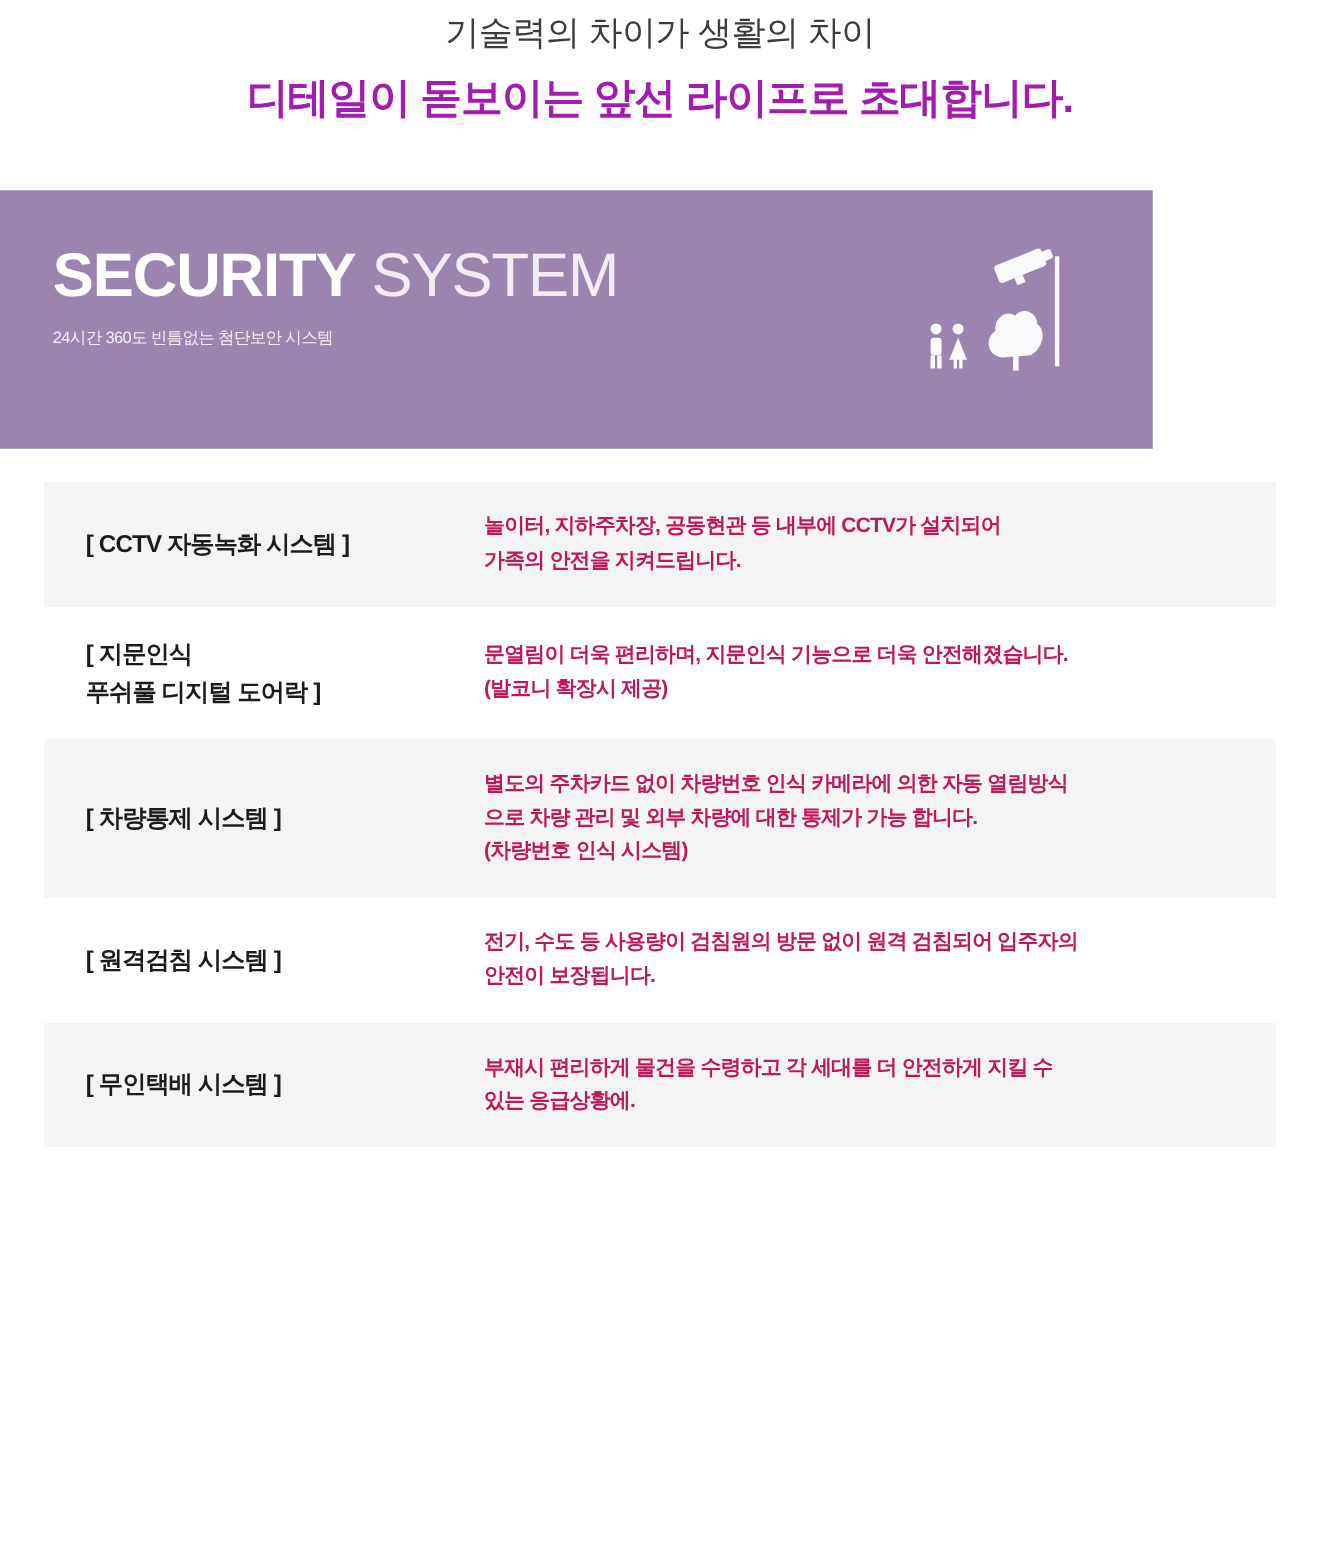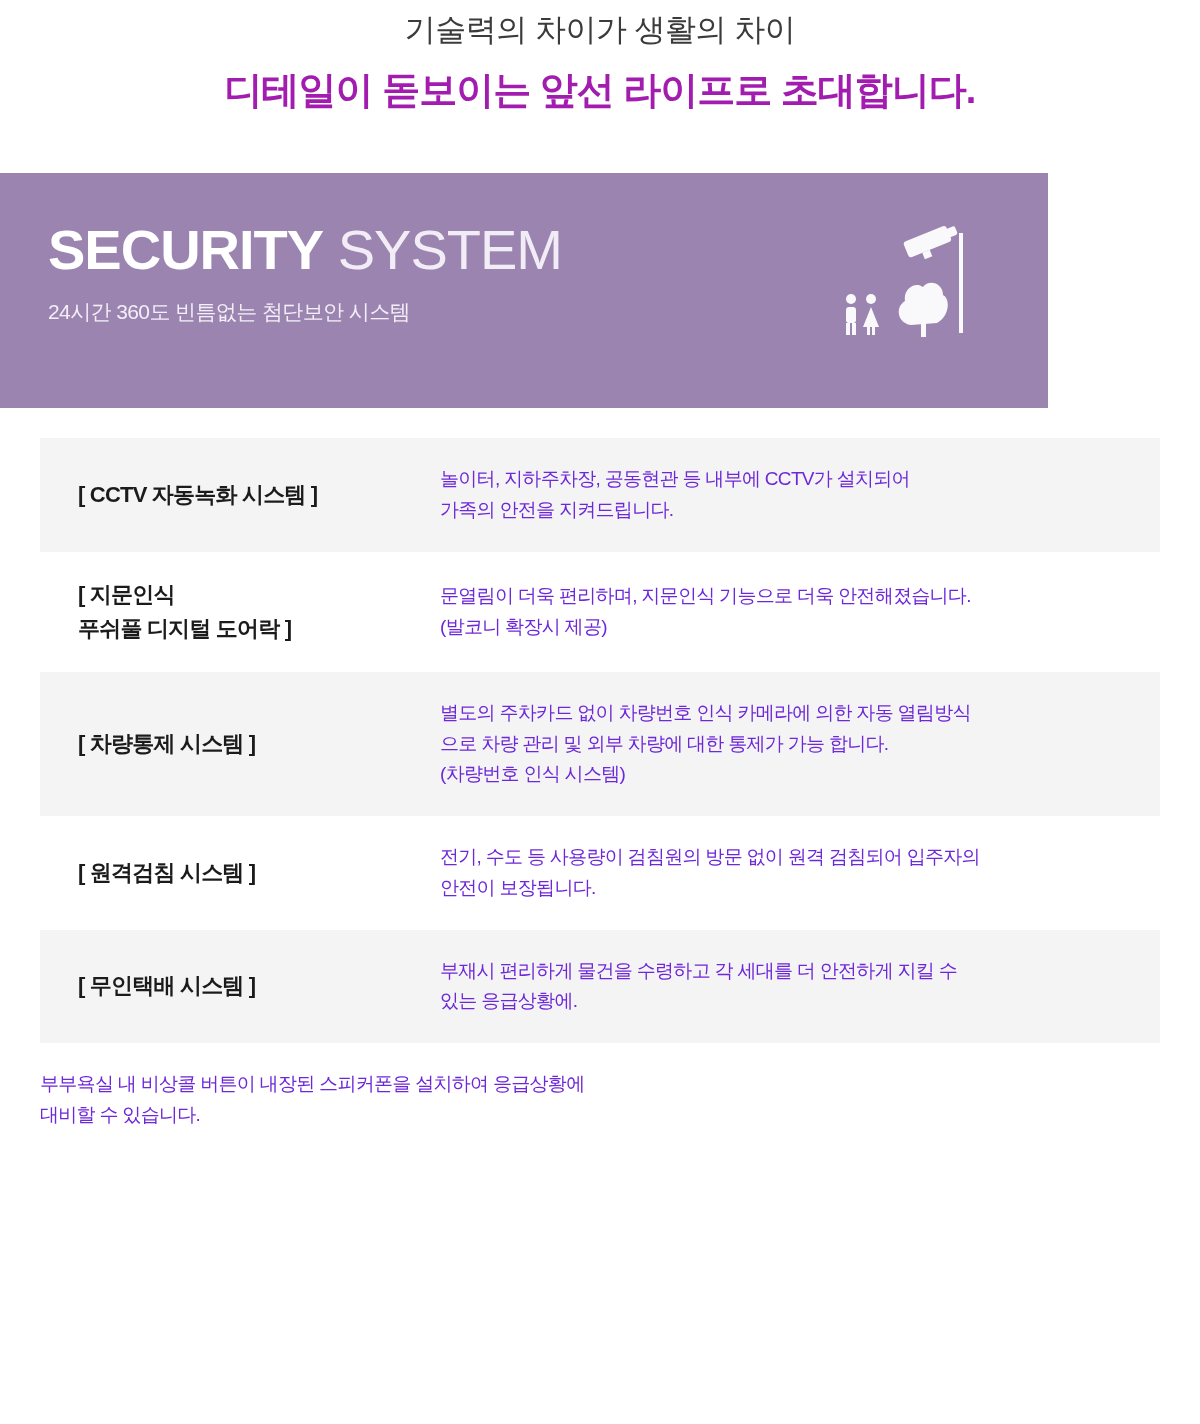--- a/index.html
+++ b/index.html
@@ -56,21 +56,21 @@
     font-size: 56px;
     line-height: 1.05;
     color: #ffffff;
     letter-spacing: -1px;
     white-space: nowrap;
   }
   .banner-title .bold { font-weight: 700; }
   .banner-title .light { font-weight: 300; color: #f2ecf6; }
   .banner-sub {
     margin-top: 18px;
-    font-size: 21px;
+    font-size: 15px;
     font-weight: 400;
     color: #f3eef7;
     letter-spacing: -0.6px;
   }
 
   
   .banner-icons {
     position: absolute;
     right: 55px;
     top: 42px;
@@ -104,22 +104,22 @@
     line-height: 1.55;
     white-space: pre-line;
     display: flex;
     align-items: center;
     min-height: 56px;
   }
   .feature-desc {
     flex: 1 1 auto;
     padding-right: 30px;
     font-size: 19px;
-    font-weight: 400;
-    color: #6d28d9;
+    font-weight: 700;
+    color: #be185d;
     letter-spacing: -0.7px;
     line-height: 1.62;
     white-space: pre-line;
     display: flex;
     align-items: center;
     min-height: 56px;
   }
 </style>
 </head>
 <body>
@@ -196,18 +196,16 @@
 안전이 보장됩니다.</div>
   </div>
 
   <div class="feature-row shaded">
     <div class="feature-title">[ 무인택배 시스템 ]</div>
     <div class="feature-desc">부재시 편리하게 물건을 수령하고 각 세대를 더 안전하게 지킬 수
 있는 응급상황에.</div>
   </div>
 
   <div class="feature-row plain">
-    <div class="feature-desc">부부욕실 내 비상콜 버튼이 내장된 스피커폰을 설치하여 응급상황에
-대비할 수 있습니다.</div>
   </div>
 
 
 </div>
 
 </body></html>

